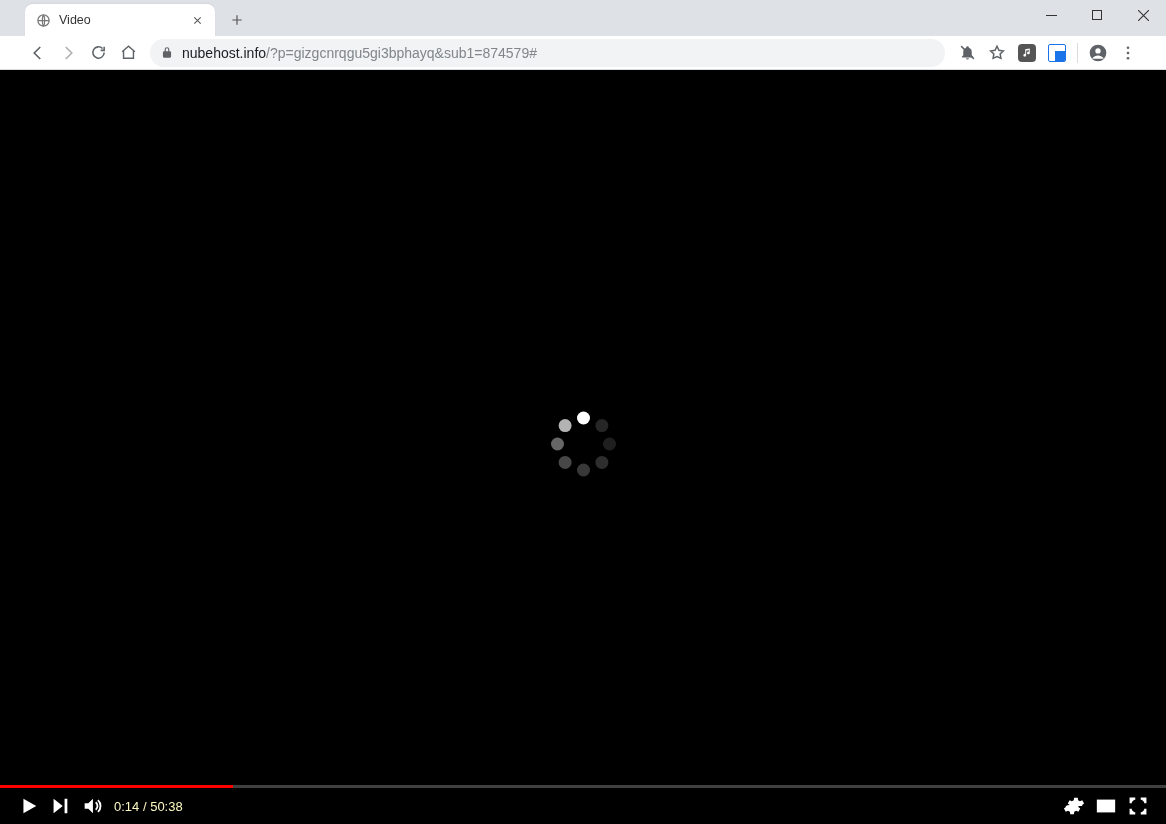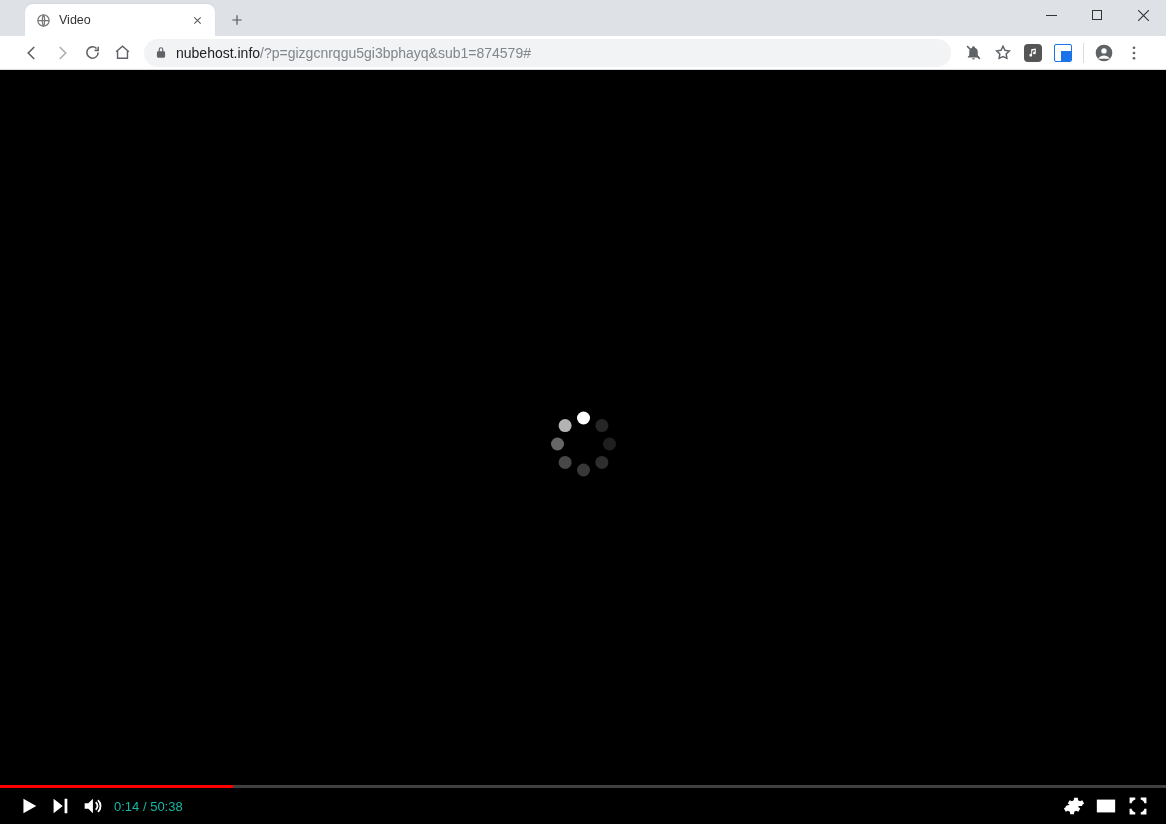--- a/index.html
+++ b/index.html
@@ -14,21 +14,21 @@
     box-shadow: 0 -1px 2px rgba(0,0,0,0.05);
   }
   .tab .favicon { width:16px; height:16px; margin-right:8px; display:flex; align-items:center; justify-content:center; }
   .tab .tab-title { font-size:12.5px; color:#333; flex:1; white-space:nowrap; overflow:hidden; text-overflow:ellipsis; }
   .tab .tab-close { width:16px; height:16px; display:flex; align-items:center; justify-content:center; color:#555; font-size:13px; cursor:pointer; }
   .new-tab { width:28px; height:28px; margin-left:8px; display:flex; align-items:center; justify-content:center; color:#555; cursor:pointer; border-radius:50%; margin-bottom:2px;}
   .win-controls { position:absolute; right:0; top:0; height:30px; display:flex; }
   .win-btn { width:46px; height:30px; display:flex; align-items:center; justify-content:center; color:#555; cursor:pointer; }
   .win-btn svg { width:11px; height:11px; }
 
-  .toolbar { height:34px; background:#fff; border-bottom:1px solid #dadce0; display:flex; align-items:center; padding:0 18px; gap:2px; }
+  .toolbar { height:34px; background:#fff; border-bottom:1px solid #dadce0; display:flex; align-items:center; padding:0 24px; gap:2px; }
   .tb-btn { width:28px; height:28px; display:flex; align-items:center; justify-content:center; color:#5f6368; border-radius:50%; cursor:pointer; }
   .tb-btn.disabled { color:#b0b0b0; cursor:default; }
   .omni {
     flex:1; height:28px; background:#f1f3f4; border-radius:14px; display:flex; align-items:center;
     padding:0 10px; margin:0 6px; font-size:14px; color:#202124;
   }
   .omni .lock { margin-right:8px; color:#5f6368; display:flex; }
   .omni .url { white-space:nowrap; overflow:hidden; }
   .omni .url .host { color:#202124; }
   .omni .url .path { color:#80868b; }
@@ -44,21 +44,21 @@
   .spinner { position:absolute; left:50%; top:50%; width:70px; height:70px; transform:translate(-50%,-55%); }
   .sp-dot { position:absolute; width:13px; height:13px; border-radius:50%; left:50%; top:50%; margin:-6.5px; }
 
   
   .player-bar { position:absolute; left:0; right:0; bottom:0; }
   .progress-track { height:3px; background:rgba(255,255,255,0.25); position:relative; cursor:pointer; }
   .progress-played { position:absolute; left:0; top:0; bottom:0; background:#ff0000; }
   .controls-row { height:36px; display:flex; align-items:center; padding:0 12px; }
   .ctrl-btn { width:32px; height:32px; display:flex; align-items:center; justify-content:center; color:#fff; cursor:pointer; }
   .ctrl-btn svg { width:22px; height:22px; fill:#fff; }
-  .time { color:#14b8a6; font-size:13px; margin-left:6px; font-family:Arial, sans-serif; }
+  .time { color:#fef9c3; font-size:13px; margin-left:6px; font-family:Arial, sans-serif; }
   .spacer { flex:1; }
 </style>
 </head>
 <body>
 
 <div class="title-bar">
   <div class="tab">
     <span class="favicon">
       <svg viewBox="0 0 24 24" width="15" height="15" fill="none" stroke="#777" stroke-width="2">
         <circle cx="12" cy="12" r="9"></circle>

